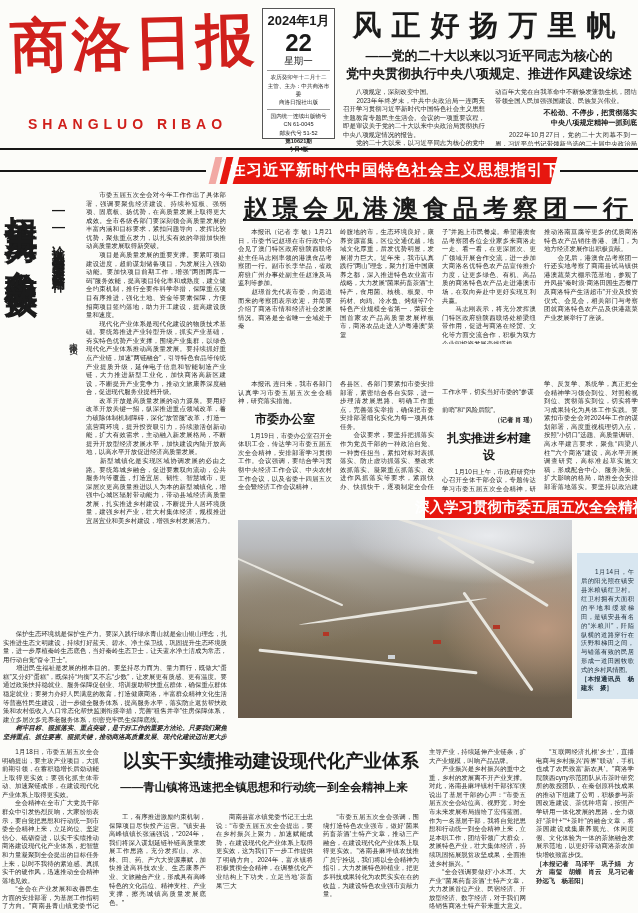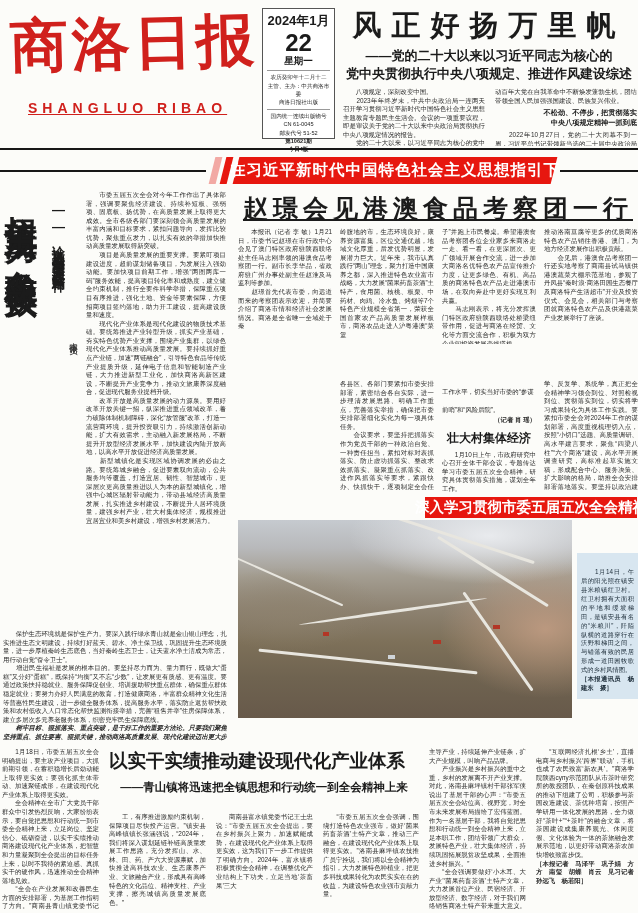--- a/index.html
+++ b/index.html
@@ -10,29 +10,29 @@
   .btxt{font-size:6.4px;line-height:1.34;text-align:justify;white-space:pre-line;overflow:hidden;color:#2a2a2a;}
   .vtxt{writing-mode:vertical-rl;text-orientation:upright;}
   
   .logo{font-family:"DejaVu Serif","Liberation Serif",serif;font-weight:bold;color:#d0201c;
         font-size:58px;letter-spacing:4px;transform:rotate(-1.5deg);line-height:1;}
   .pinyin{color:#d0201c;font-weight:bold;font-size:14px;letter-spacing:5px;}
   .site{font-weight:bold;font-size:9.5px;letter-spacing:1px;color:#111;}
   .datebox{border:1px solid #555;text-align:center;padding:3px 2px;box-sizing:border-box;background:#fff;}
   .datebox .ym{font-size:13px;font-weight:bold;}
   .datebox .day{font-size:24px;font-weight:bold;line-height:1.05;}
-  .datebox .wd{font-size:9.5px;font-weight:bold;margin-bottom:2px;}
+  .datebox .wd{font-size:9.5px;font-weight:normal;margin-bottom:2px;}
   .datebox .sm{font-size:5.6px;line-height:1.5;color:#222;}
   .dbdiv{border-top:1px solid #999;margin:2px 2px;}
   
   .h-top{font-weight:bold;font-size:29px;letter-spacing:10px;text-align:center;white-space:nowrap;}
   .h-sub{font-weight:bold;font-size:13px;text-align:center;white-space:nowrap;}
   .h-zhao{font-weight:bold;font-size:25px;letter-spacing:5px;text-align:center;white-space:nowrap;}
   .h-dept{font-weight:bold;font-size:18.5px;text-align:center;white-space:nowrap;}
-  .h-bot{font-weight:bold;font-size:18.5px;text-align:left;white-space:nowrap;}
+  .h-bot{font-weight:bold;font-size:18.5px;text-align:right;white-space:nowrap;}
   .h-bot-sub{font-weight:bold;font-size:11.5px;text-align:center;white-space:nowrap;margin-top:7px;}
   .subhead{font-weight:bold;font-size:12px;text-align:center;margin:5px 0 4px;}
   .inner-sub{font-weight:bold;font-size:7.2px;text-align:right;white-space:pre-line;margin:3px 0;}
   
   .banner1{background:#e7170f;color:#fff;font-weight:bold;font-size:15.5px;letter-spacing:1px;
            display:flex;align-items:center;justify-content:center;transform:skewX(-14deg);}
   .banner1 span{transform:skewX(14deg);white-space:nowrap;}
   .stripe{position:absolute;width:7px;height:27px;transform:skewX(-14deg);}
   .banner2{background:#e7170f;color:#fff;font-weight:bold;font-size:14.5px;
            display:flex;align-items:center;justify-content:center;white-space:nowrap;}
@@ -54,21 +54,21 @@
   .caption{background:#d8e6f0;box-sizing:border-box;padding:6px 4px;font-size:6.3px;line-height:1.42;
            text-align:justify;white-space:pre-line;color:#20303c;overflow:hidden;}
   .credit{font-weight:bold;}
 </style>
 </head>
 <body>
 
 <div class="page">
 
   <div class="abs logo" style="left:10px;top:14px;">商洛日报</div>
-  <div class="abs pinyin" style="left:28px;top:100px;text-decoration:underline;">SHANGLUO  RIBAO</div>
+  <div class="abs pinyin" style="left:28px;top:116px;">SHANGLUO  RIBAO</div>
 
   <div class="abs datebox" style="left:262px;top:8px;width:73px;height:131px;">
     <div class="ym">2024年1月</div>
     <div class="day">22</div>
     <div class="wd">星期一</div>
     <div class="dbdiv"></div>
     <div class="sm">农历癸卯年十二月十二</div>
     <div class="sm">主管、主办：中共商洛市委</div>
     <div class="sm">商洛日报社出版</div>
     <div class="dbdiv"></div>
@@ -123,26 +123,31 @@
     <div class="abs btxt" style="left:0;top:0;width:94px;height:116px;">　　本报讯（记者 李 敏）1月21日，市委书记赵璟在市行政中心会见了澳门特区政府驻陕西联络处主任马志刚率领的港澳食品考察团一行。副市长李华品，省政府驻广州办事处副主任赵淮及马监利等参加。
 　　赵璟首先代表市委，向远道而来的考察团表示欢迎，并简要介绍了商洛市情和经济社会发展情况。商洛是全省唯一全域处于秦</div>
     <div class="abs btxt" style="left:102px;top:0;width:94px;height:116px;">岭腹地的市，生态环境良好，康养资源富集，区位交通优越，地域文化厚重，后发优势明显，发展潜力巨大。近年来，我市认真践行“两山”理念，聚力打造中国康养之都，深入推进特色农业富市战略，大力发展“菌果药畜茶酒”土特产，食用菌、核桃、板栗、中药材、肉鸡、冷水鱼、烤烟等7个特色产业规模全省第一，荣获全国首家农产品高质量发展样板市，商洛农品走进人沪粤港澳“菜篮</div>
     <div class="abs btxt" style="left:204px;top:0;width:94px;height:116px;">子”并跑上市民餐桌。希望港澳食品考察团各位企业家多来商洛走一走、看一看，在更深层次、更广领域开展合作交流，进一步加大商洛名优特色农产品宣传推介力度，让更多绿色、有机、高品质的商洛特色农产品走进港澳市场，在双向奔赴中更好实现互利共赢。
 　　马志刚表示，将充分发挥澳门特区政府驻陕西联络处桥梁纽带作用，促进与商洛在经贸、文化等方面交流合作，积极为双方企业间投资发展牵线搭桥，</div>
     <div class="abs btxt" style="left:306px;top:0;width:94px;height:116px;">推动洛南豆腐等更多的优质商洛特色农产品销往香港、澳门，为地方经济发展作出积极贡献。
 　　会见后，港澳食品考察团一行还实地考察了商南县试马镇供港澳蔬菜大棚示范基地，参观了丹凤县“秦时浪·商洛田园生态餐厅及商洛特产生活超市”开业及投资仪式、会见会，相关部门与考察团就商洛特色农产品及供港蔬菜产业发展举行了座谈。</div>
   </div>
 
   <div class="abs" style="left:238px;top:380px;width:400px;height:112px;">
+    <div class="abs" style="left:0;top:0;width:94px;height:112px;overflow:hidden;">
+      <div class="btxt">　　本报讯 连日来，我市各部门认真学习市委五届五次全会精神，研究落实措施。</div>
+      <div class="subhead">市委办公室</div>
+      <div class="btxt">　　1月19日，市委办公室召开全体职工会，传达学习市委五届五次全会精神，安排部署学习贯彻工作。会议强调，要结合学习贯彻中央经济工作会议、中央农村工作会议，以及省委十四届五次全会暨经济工作会议精神，</div>
+    </div>
     <div class="abs btxt" style="left:102px;top:0;width:94px;height:112px;">各县区、各部门要紧扣市委安排部署，紧密结合各自实际，进一步理清发展思路、明确工作重点，完善落实举措，确保把市委安排部署细化实化为每一项具体任务。
 　　会议要求，要坚持把抓落实作为党员干部的一种政治自觉、一种责任担当，紧扣对标对表抓落实、防止虚功抓落实、整改求效抓落实、凝聚重点抓落实、改进作风抓落实等要求，紧跟快办、快抓快干，逐项制定全会任务分解清单，围绕2024年度第一号文件、现代产业体系建设方案、数字经济及县域经济等，以市委办公室的</div>
     <div class="abs" style="left:204px;top:0;width:94px;height:112px;overflow:hidden;">
       <div class="btxt" style="display:inline;">工作水平，切实当好市委的“参谋前哨”和“风险后院”。</div>
       <div class="btxt credit" style="text-align:right;">（记者 肖 瑶）</div>
-      <div class="subhead">壮大村集体经济</div>
+      <div class="subhead">扎实推进乡村建设</div>
       <div class="btxt">　　1月10日上午，市政府研究中心召开全体干部会议，专题传达学习市委五届五次全会精神，研究具体贯彻落实措施，谋划全年工作。
 　　会议要求，全体干部职工要坚持立足实际和工作需要，把学习贯彻市委全会精神与学习贯彻党的二十大精神结合起来，与贯彻习近平总书记历次来陕考察重要讲话重要指示精神结合起来，与学习贯彻省委十四届五次全会暨省委经济工作会议精神结合起来，深入</div>
     </div>
     <div class="abs" style="left:306px;top:0;width:94px;height:112px;overflow:hidden;">
       <div class="btxt">学、反复学、系统学，真正把全会精神学习领会到位、对照检视到位、贯彻落实到位，切实将学习成果转化为具体工作实践。要紧扣市委全会对2024年工作的谋划部署，高度重视梳理切入点，按照“小切口”选题、高质量调研、高水平建言要求，聚焦“四梁八柱”“六个商洛”建设，高水平开展调查研究，高标准起草实施文稿，形成配合中心、服务决策、扩大影响的格局，助推全会安排部署落地落实。要坚持以政治建设为统领，全面加强机关党的建设，切实增强纪律意识和规矩意识，从严从实锤炼过硬作风，打造一支政治过硬、本领过硬、作风过硬的干部队伍。</div>
 
     </div>
   </div>
 
   <div class="abs banner2" style="left:425px;top:497px;width:212px;height:21px;">

